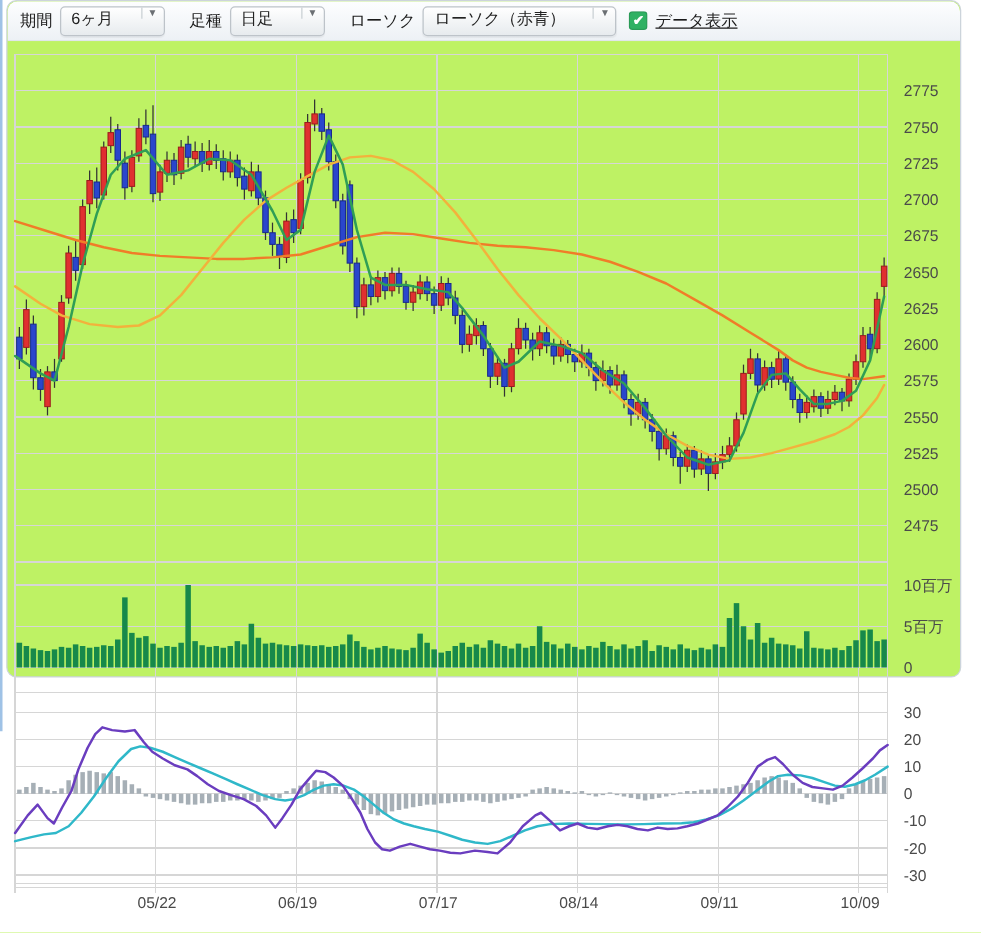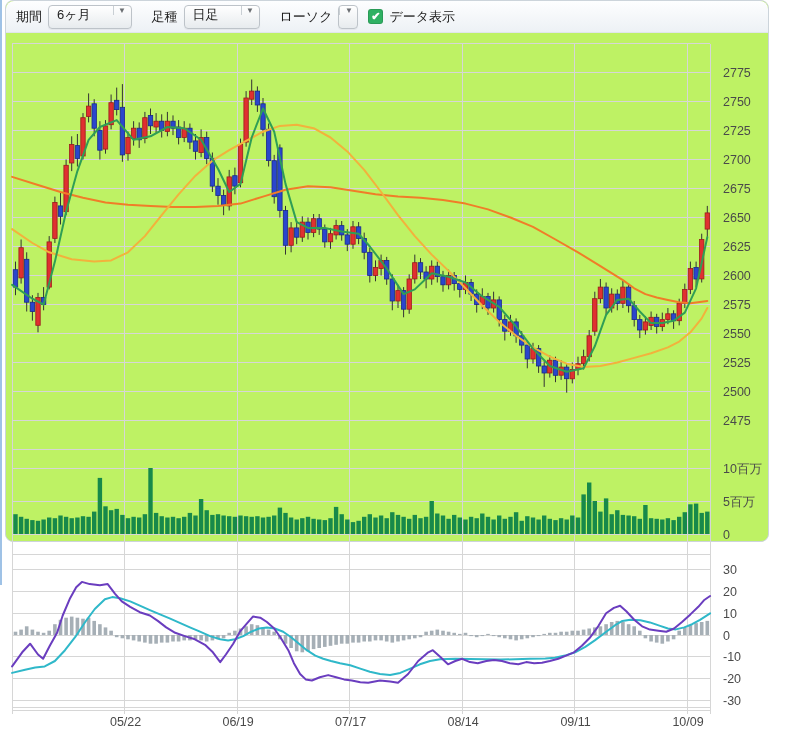--- a/index.html
+++ b/index.html
@@ -16,21 +16,21 @@
   .dd{display:flex;align-items:flex-start;height:22px;background:linear-gradient(#ffffff,#e7ebee);
       border:1px solid #bdc3c9;border-radius:4px;box-shadow:0 1px 1px rgba(0,0,0,0.05);
       cursor:pointer;gap:14px;}
   .dd-val{display:flex;align-items:center;padding:0 8px;font-size:13px;color:#222;white-space:nowrap;}
   .dd-btn{width:17px;display:flex;align-items:center;justify-content:center;
           border-left:1px solid #c9cfd4;color:#6b6f73;font-size:8px;}
   .chk-wrap{display:flex;align-items:center;margin-left:10px;}
   .chk{width:15px;height:15px;border-radius:3px;display:inline-flex;align-items:center;
        justify-content:center;color:#fff;font-size:11px;font-weight:bold;cursor:pointer;
        border:1px solid rgba(0,0,0,0.12);box-sizing:border-box;}
-  .chk-label{font-size:13px;color:#1b1b1b;margin-left:6px;white-space:nowrap;}
+  .chk-label{font-size:13px;color:#1b1b1b;margin-left:6px;white-space:nowrap;text-decoration:underline;}
   .chart-area{position:absolute;left:5px;top:36px;width:764px;height:698px;}
   #chart-svg{position:absolute;left:0;top:0;pointer-events:none;}
 </style>
 </head>
 <body>
 
 <div class="edge-strip"></div>
 
 <div class="panel">
   <div class="toolbar">
@@ -41,20 +41,21 @@
     </div>
     <span class="tb-gap"></span>
     <span class="tb-label">足種</span>
     <div class="dd">
       <span class="dd-val">日足</span>
       <span class="dd-btn">▼</span>
     </div>
     <span class="tb-gap"></span>
     <span class="tb-label">ローソク</span>
     <div class="dd">
+      <span class="dd-val">ローソク（赤青）</span>
       <span class="dd-btn">▼</span>
     </div>
     <span class="chk-wrap">
       <span class="chk" id="chk" style="background: rgb(47, 177, 99);">
         <span>✔</span>
       </span>
       <span class="chk-label">データ表示</span>
     </span>
   </div>
   <div class="chart-area"></div>

